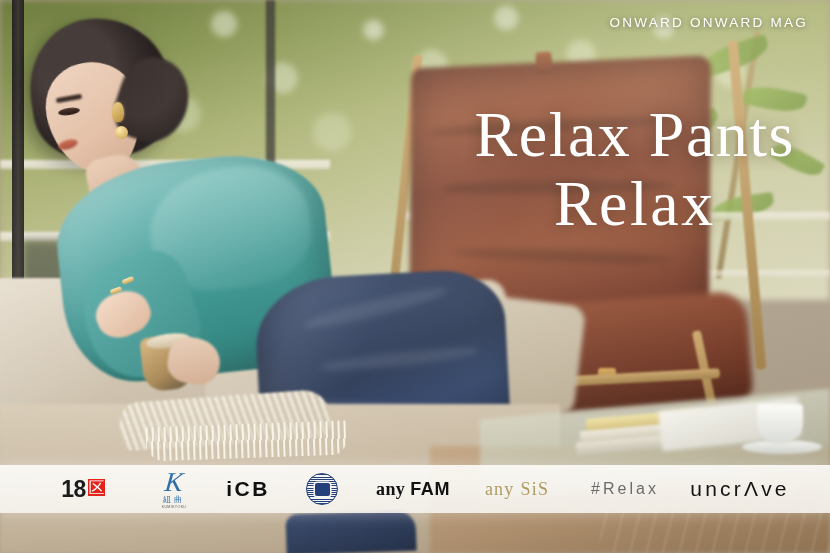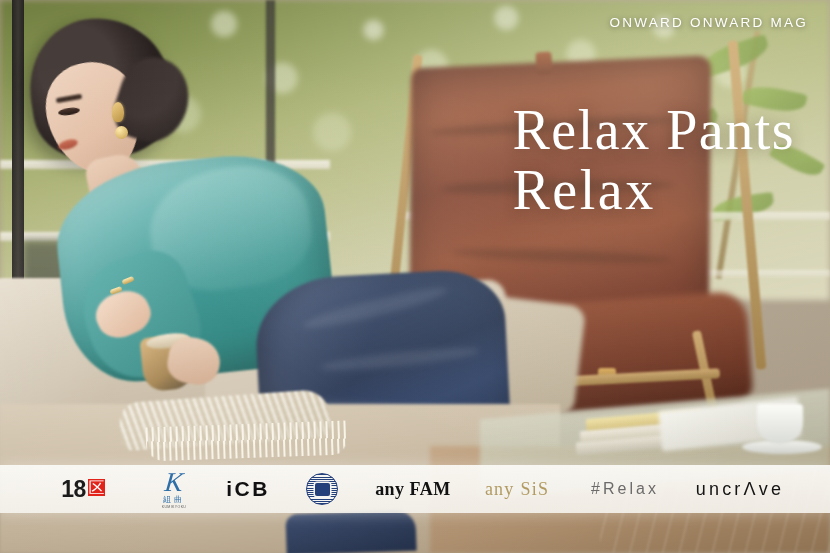--- a/index.html
+++ b/index.html
@@ -353,25 +353,25 @@
     color:#ffffff;
     font-family:"Liberation Sans", sans-serif;
     font-size:13.5px;
     letter-spacing:2.25px;
     font-weight:300;
     text-shadow:0 1px 5px rgba(40,40,30,.55);
     white-space:nowrap;
   }
   .headline{
     position:absolute; right:35px; top:100px;
-    text-align:left;
+    text-align:center;
     color:#ffffff;
     font-family:"Liberation Serif", serif;
     font-weight:400;
-    font-size:56px;
+    font-size:64px;
     line-height:1.08;
     letter-spacing:1.5px;
     text-shadow:0 2px 14px rgba(60,40,25,.42);
   }
   .headline .line{ display:block; white-space:nowrap; }
   .headline .line2{ letter-spacing:2.5px; }
 
   
   .logo-bar{
     position:absolute; left:0; top:465px; width:830px; height:48px;
@@ -416,28 +416,28 @@
     display:flex; align-items:center; justify-content:center;
     position:relative;
   }
   .seal::after{
     content:""; position:absolute; width:15px; height:13px;
     background:#24407a; border-radius:2px;
     box-shadow:0 0 0 1.5px #f4f4f2;
   }
   
   .logo-anyfam{ width:104px; font-size:18px; font-weight:700; letter-spacing:.4px; color:#121212; font-family:"Liberation Serif", serif; }
-  .logo-anyfam .fam{ font-family:Liberation Serif, serif; font-weight:700; letter-spacing:.6px; margin-left:5px; }
+  .logo-anyfam .fam{ font-family:Liberation Sans, sans-serif; font-weight:700; letter-spacing:.6px; margin-left:5px; }
   
   .logo-anysis{ width:104px; font-family:"Liberation Serif", serif; font-size:18px; color:#b29b62; letter-spacing:1.2px; font-weight:400; }
   .logo-anysis .sis{ margin-left:6px; }
   
   .logo-newans{ width:112px; font-family:"Liberation Sans", sans-serif; font-size:16px; color:#6b6b6b; letter-spacing:3px; font-weight:400; }
   
-  .logo-uncrave{ width:118px; font-family:"Liberation Sans", sans-serif; font-size:18px; color:#141414; letter-spacing:3.2px; font-weight:400; }
+  .logo-uncrave{ width:118px; font-family:"Liberation Sans", sans-serif; font-size:21px; color:#141414; letter-spacing:3.2px; font-weight:400; }
   .logo-uncrave .tri{ display:inline-block; transform:scaleY(1); }
 </style>
 </head>
 <body>
 
 <div class="banner">
 
   <div class="scene">
 
     <div class="outdoors"></div>

